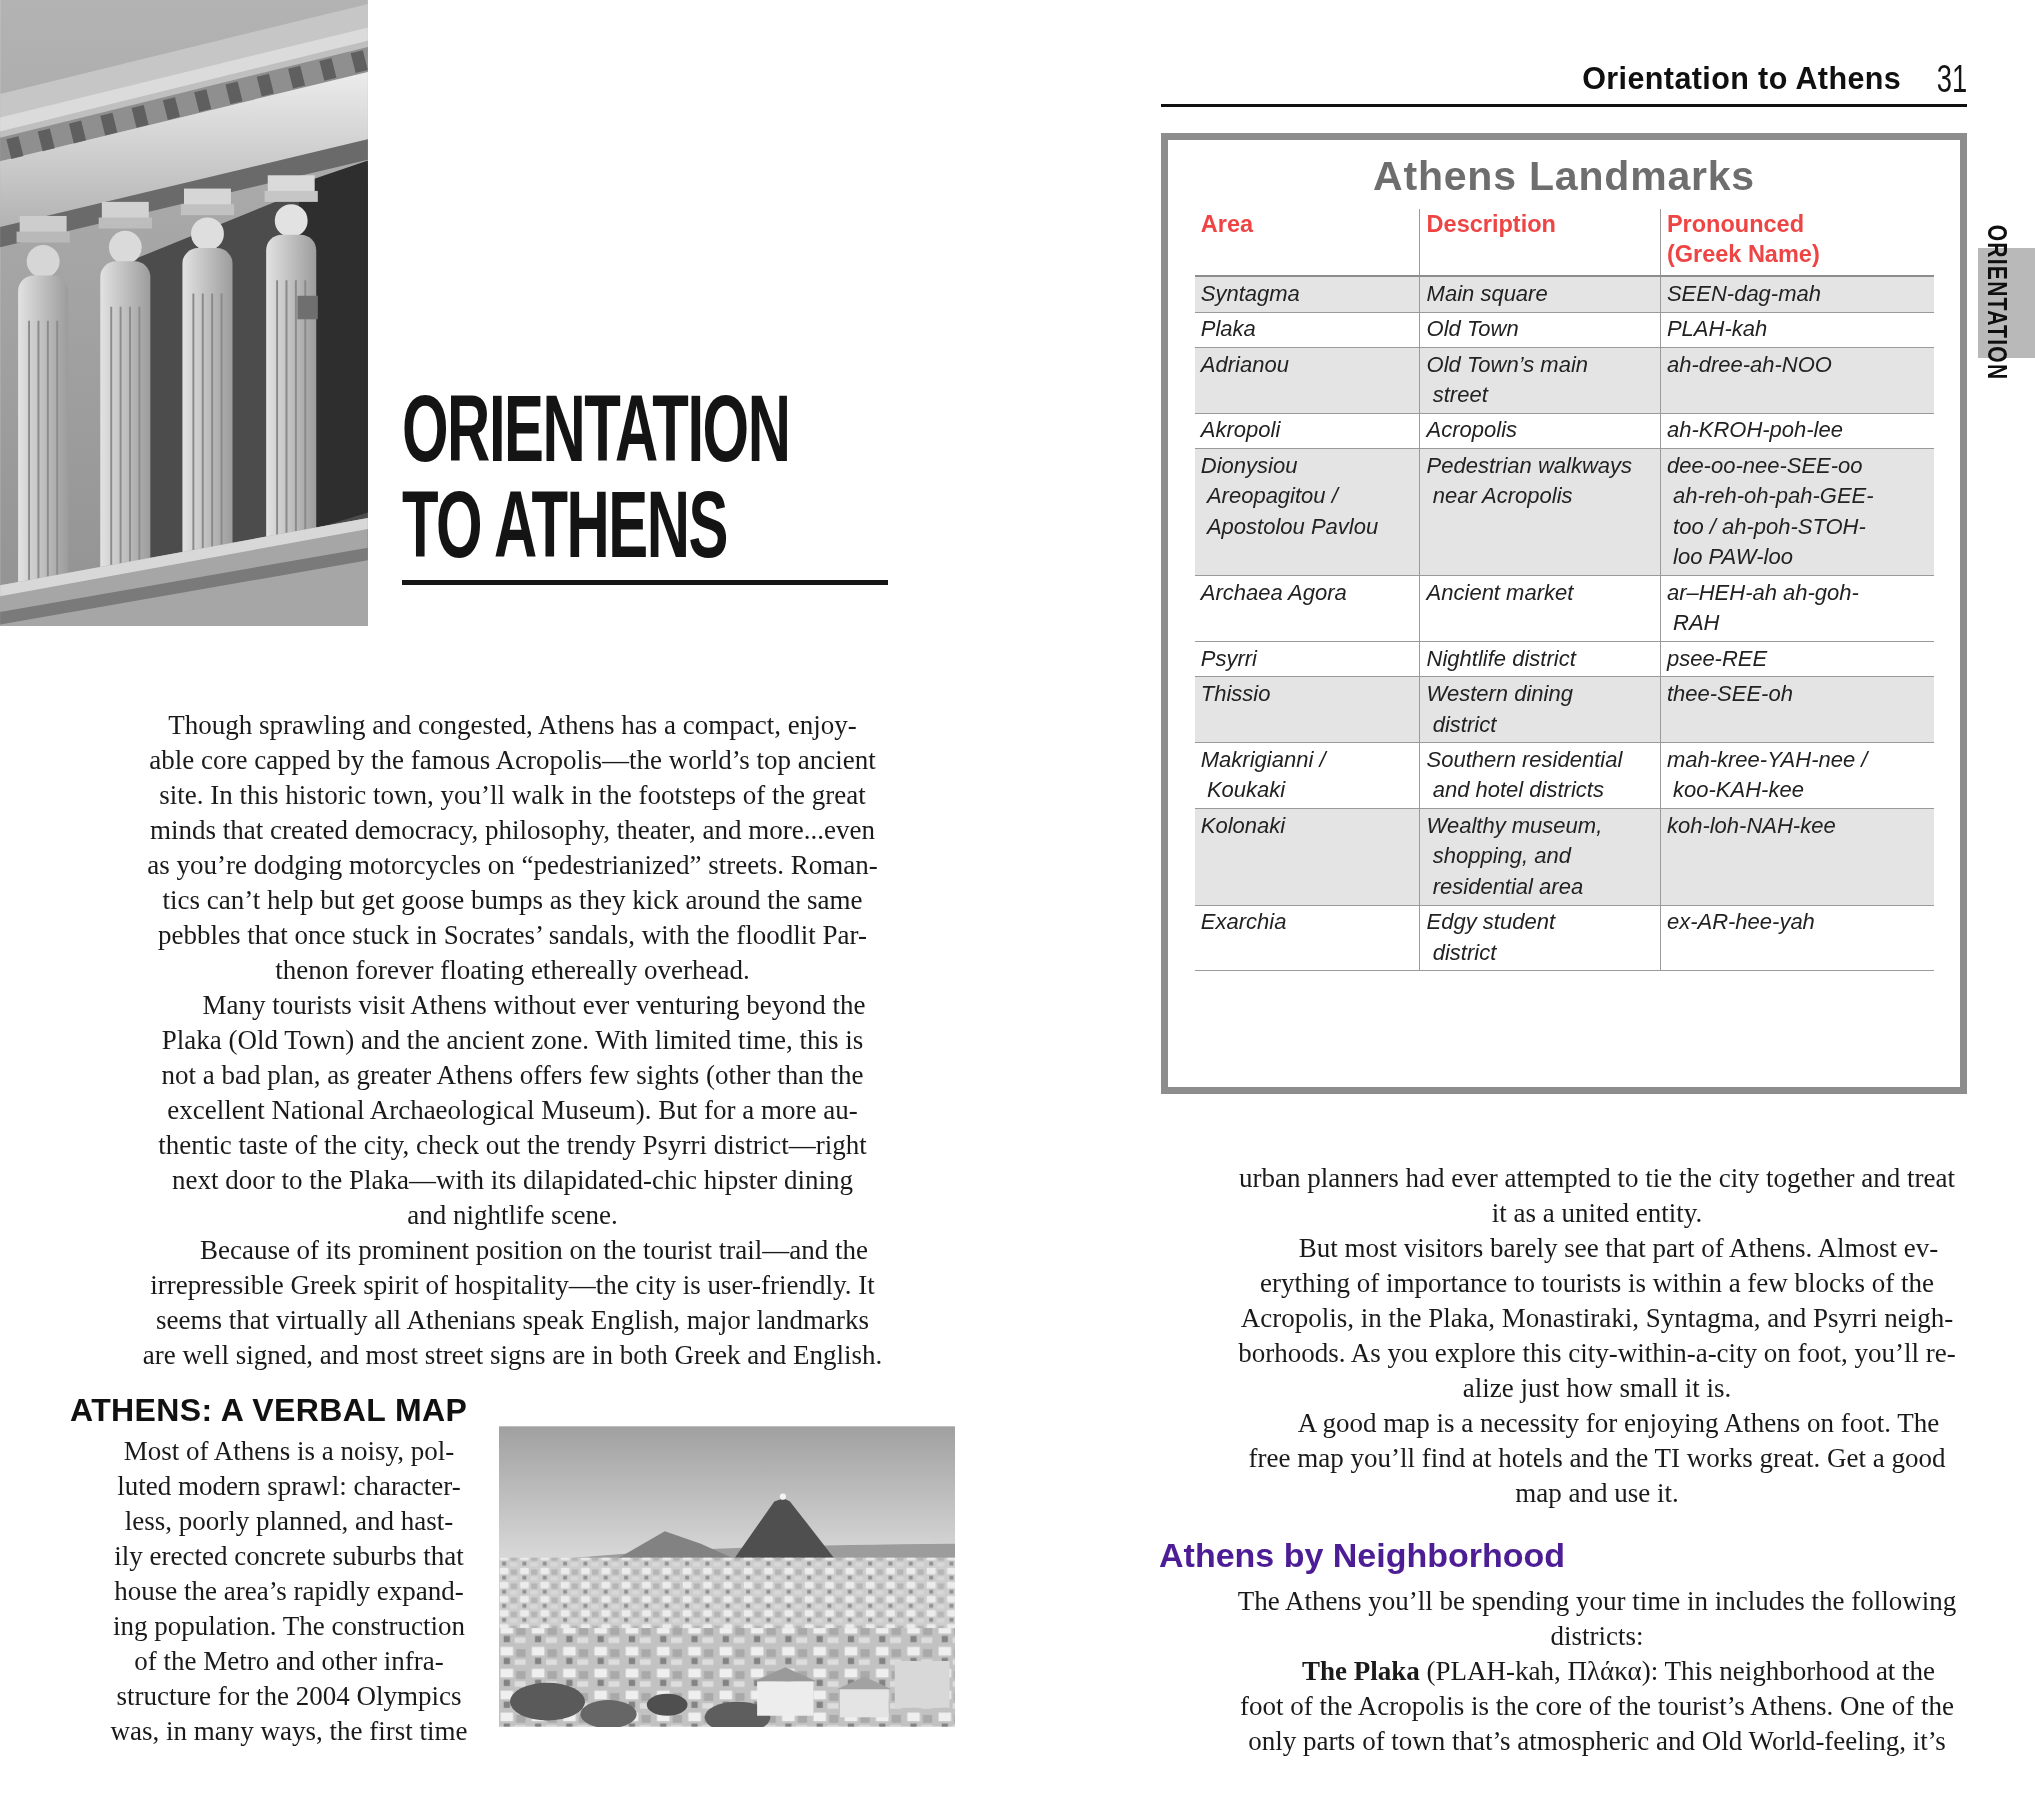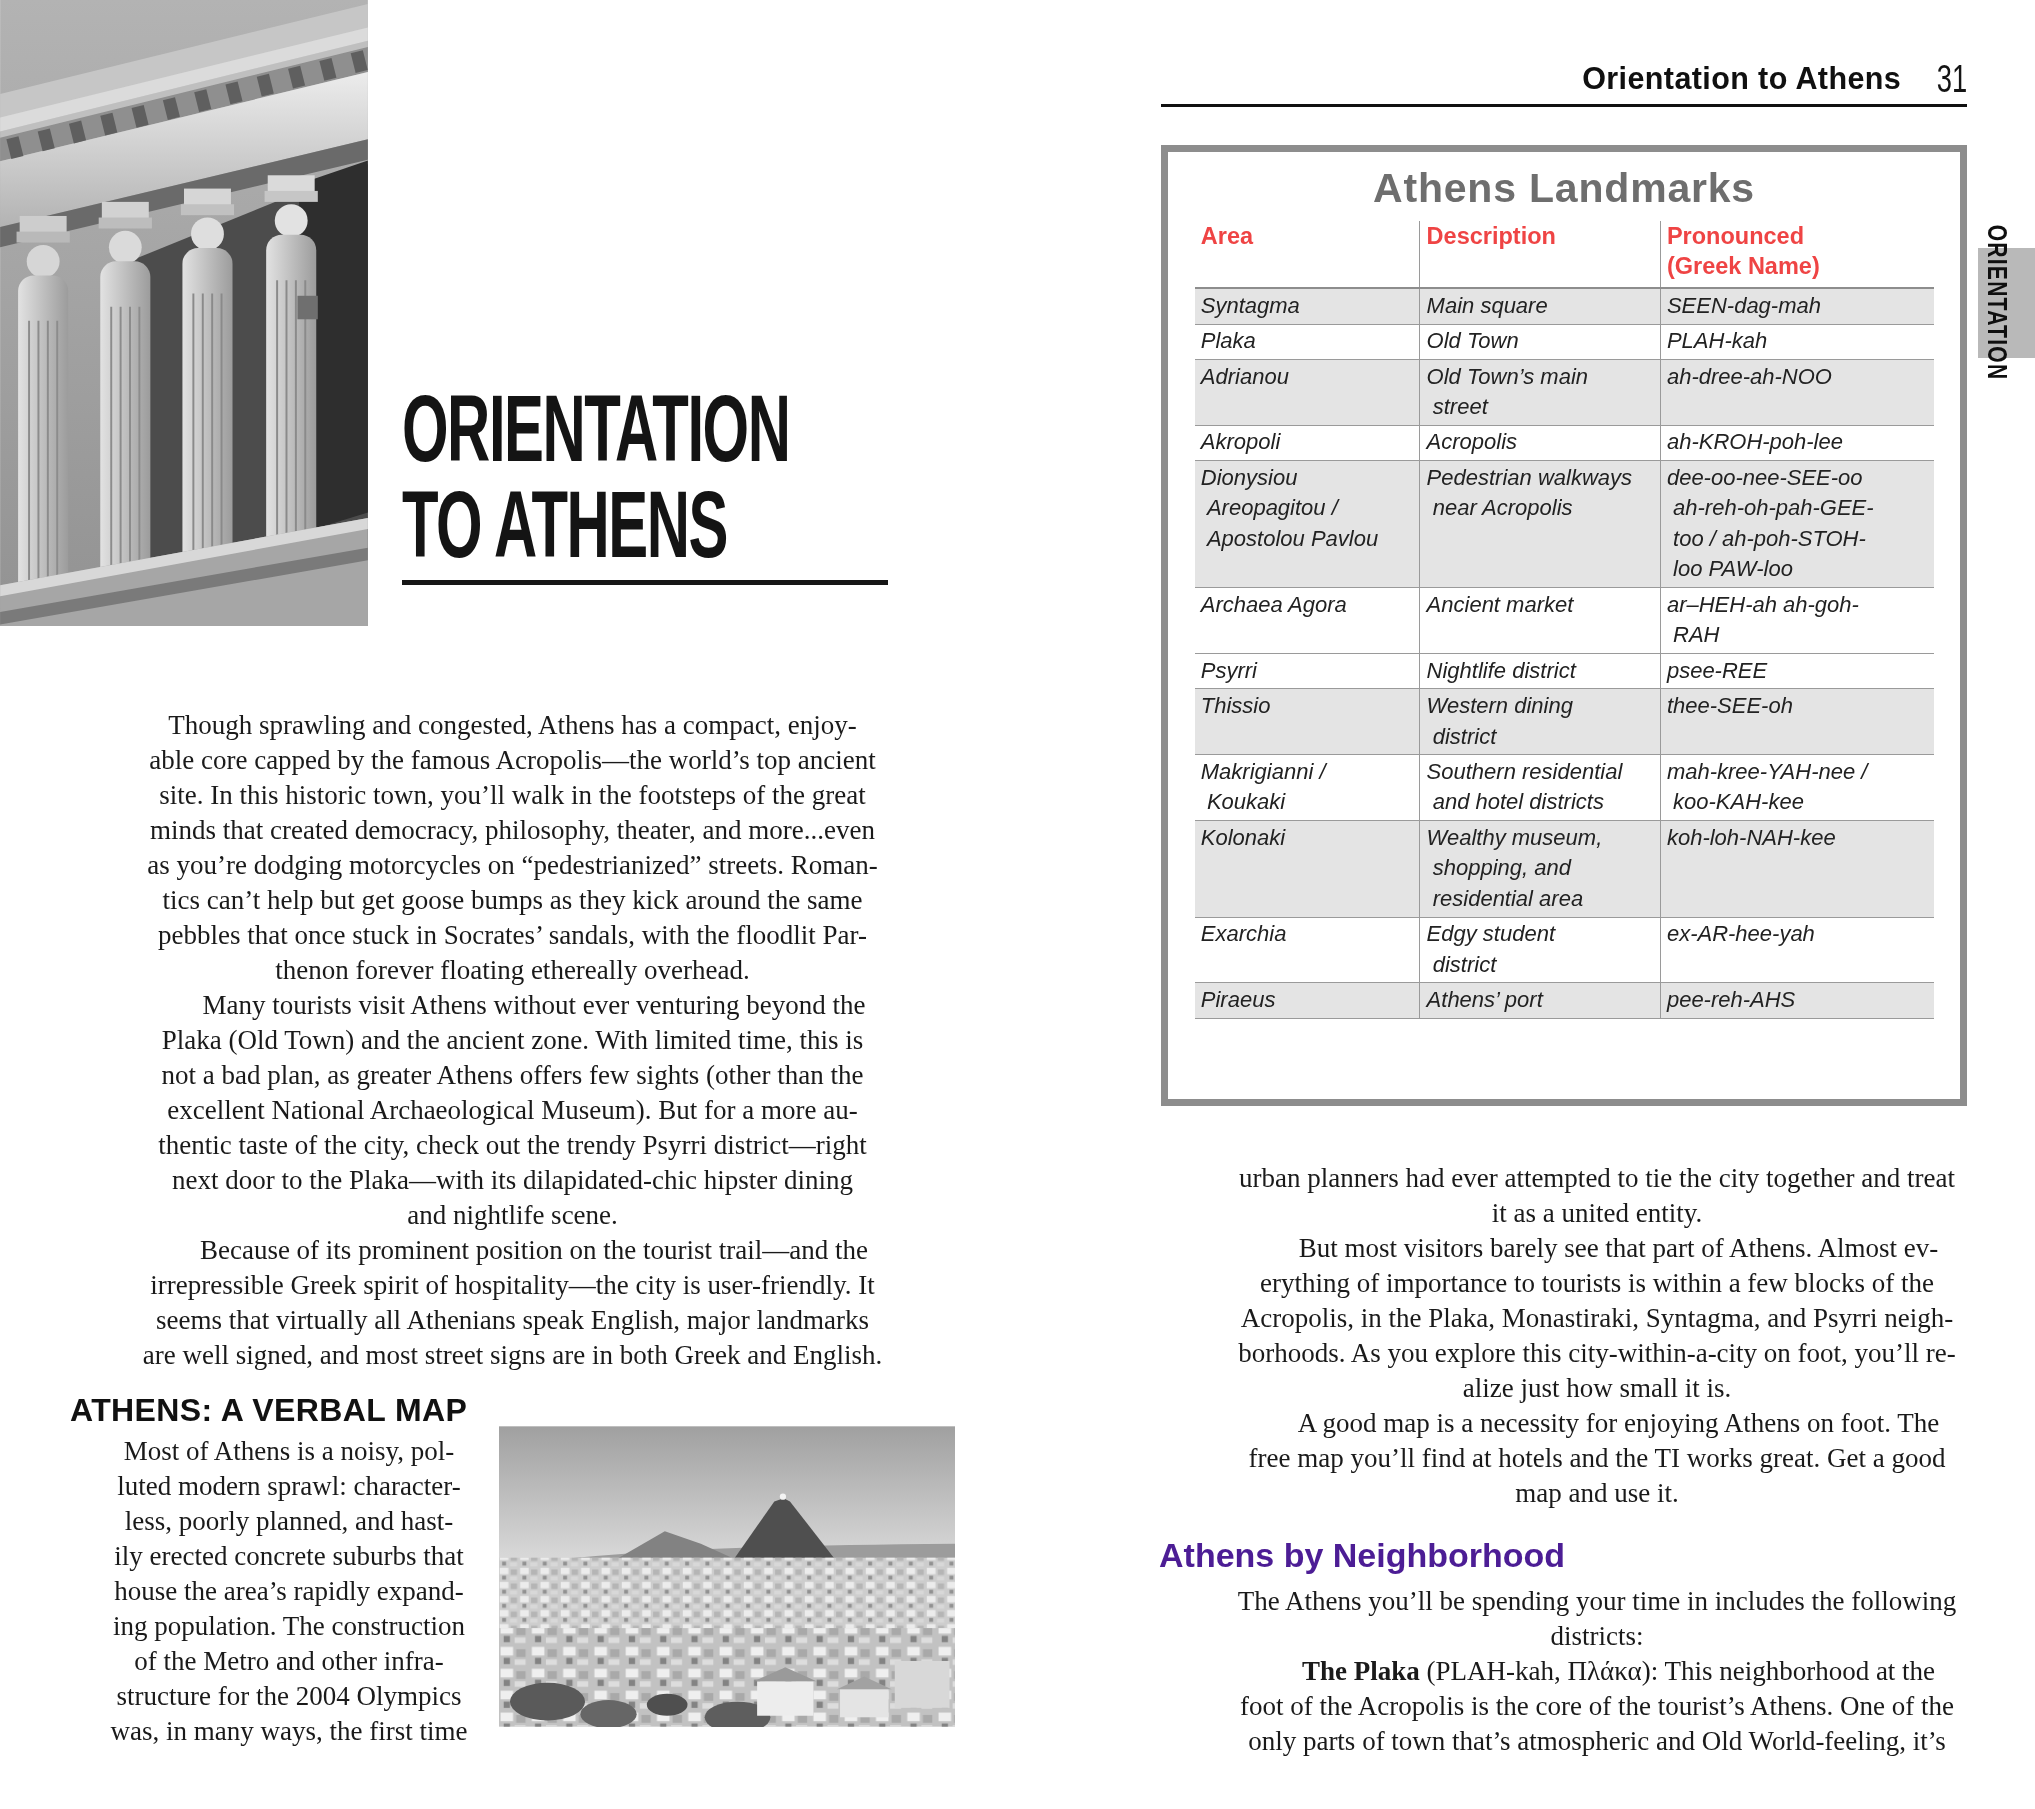--- a/index.html
+++ b/index.html
@@ -33,21 +33,21 @@
   .running-head {
     position:absolute; left:1161px; top:61px; width:806px;
     display:flex; justify-content:flex-end; align-items:flex-start; gap:23.5px;
     font-family:"Liberation Sans", sans-serif;
   }
   .rh-title { font-weight:700; font-size:30.5px; line-height:34px; letter-spacing:0.4px; color:#101010; }
   .rh-page  { font-weight:400; font-size:38px; line-height:36px; color:#141414;
               transform:scaleX(0.72); transform-origin:right bottom; }
   .head-rule { position:absolute; left:1161px; top:104px; width:806px; height:3.1px; background:#101010; }
   .landmarks-box {
-    position:absolute; left:1161px; top:145px; width:806px; height:961px;
+    position:absolute; left:1161px; top:133px; width:806px; height:961px;
     border:7px solid #8d8d8d; box-sizing:border-box; background:#fff;
   }
   .box-title {
     margin:12.5px 0 9.4px; text-align:center;
     font-family:"Liberation Sans", sans-serif; font-weight:700;
     font-size:41px; letter-spacing:0.8px; color:#6e6e6e;
   }
   table.landmarks {
     border-collapse:collapse; margin:0 auto; width:739px; table-layout:fixed;
     font-family:"Liberation Sans", sans-serif; font-size:22px; line-height:30.5px; color:#222;
@@ -336,25 +336,20 @@
  shopping, and
  residential area</td>
           <td>koh-loh-NAH-kee</td>
         </tr>
             <tr>
           <td>Exarchia</td>
           <td>Edgy student
  district</td>
           <td>ex-AR-hee-yah</td>
         </tr>
-            <tr class="shaded">
-          <td>Piraeus</td>
-          <td>Athens’ port</td>
-          <td>pee-reh-AHS</td>
-        </tr>
           </tbody>
       </table>
 
     </div>
 
     <div class="right-col serif-block">
       <p class="para">urban planners had ever attempted to tie the city together and treat
 it as a united entity.</p>
       <p class="para indent">But most visitors barely see that part of Athens. Almost ev-
 erything of importance to tourists is within a few blocks of the

